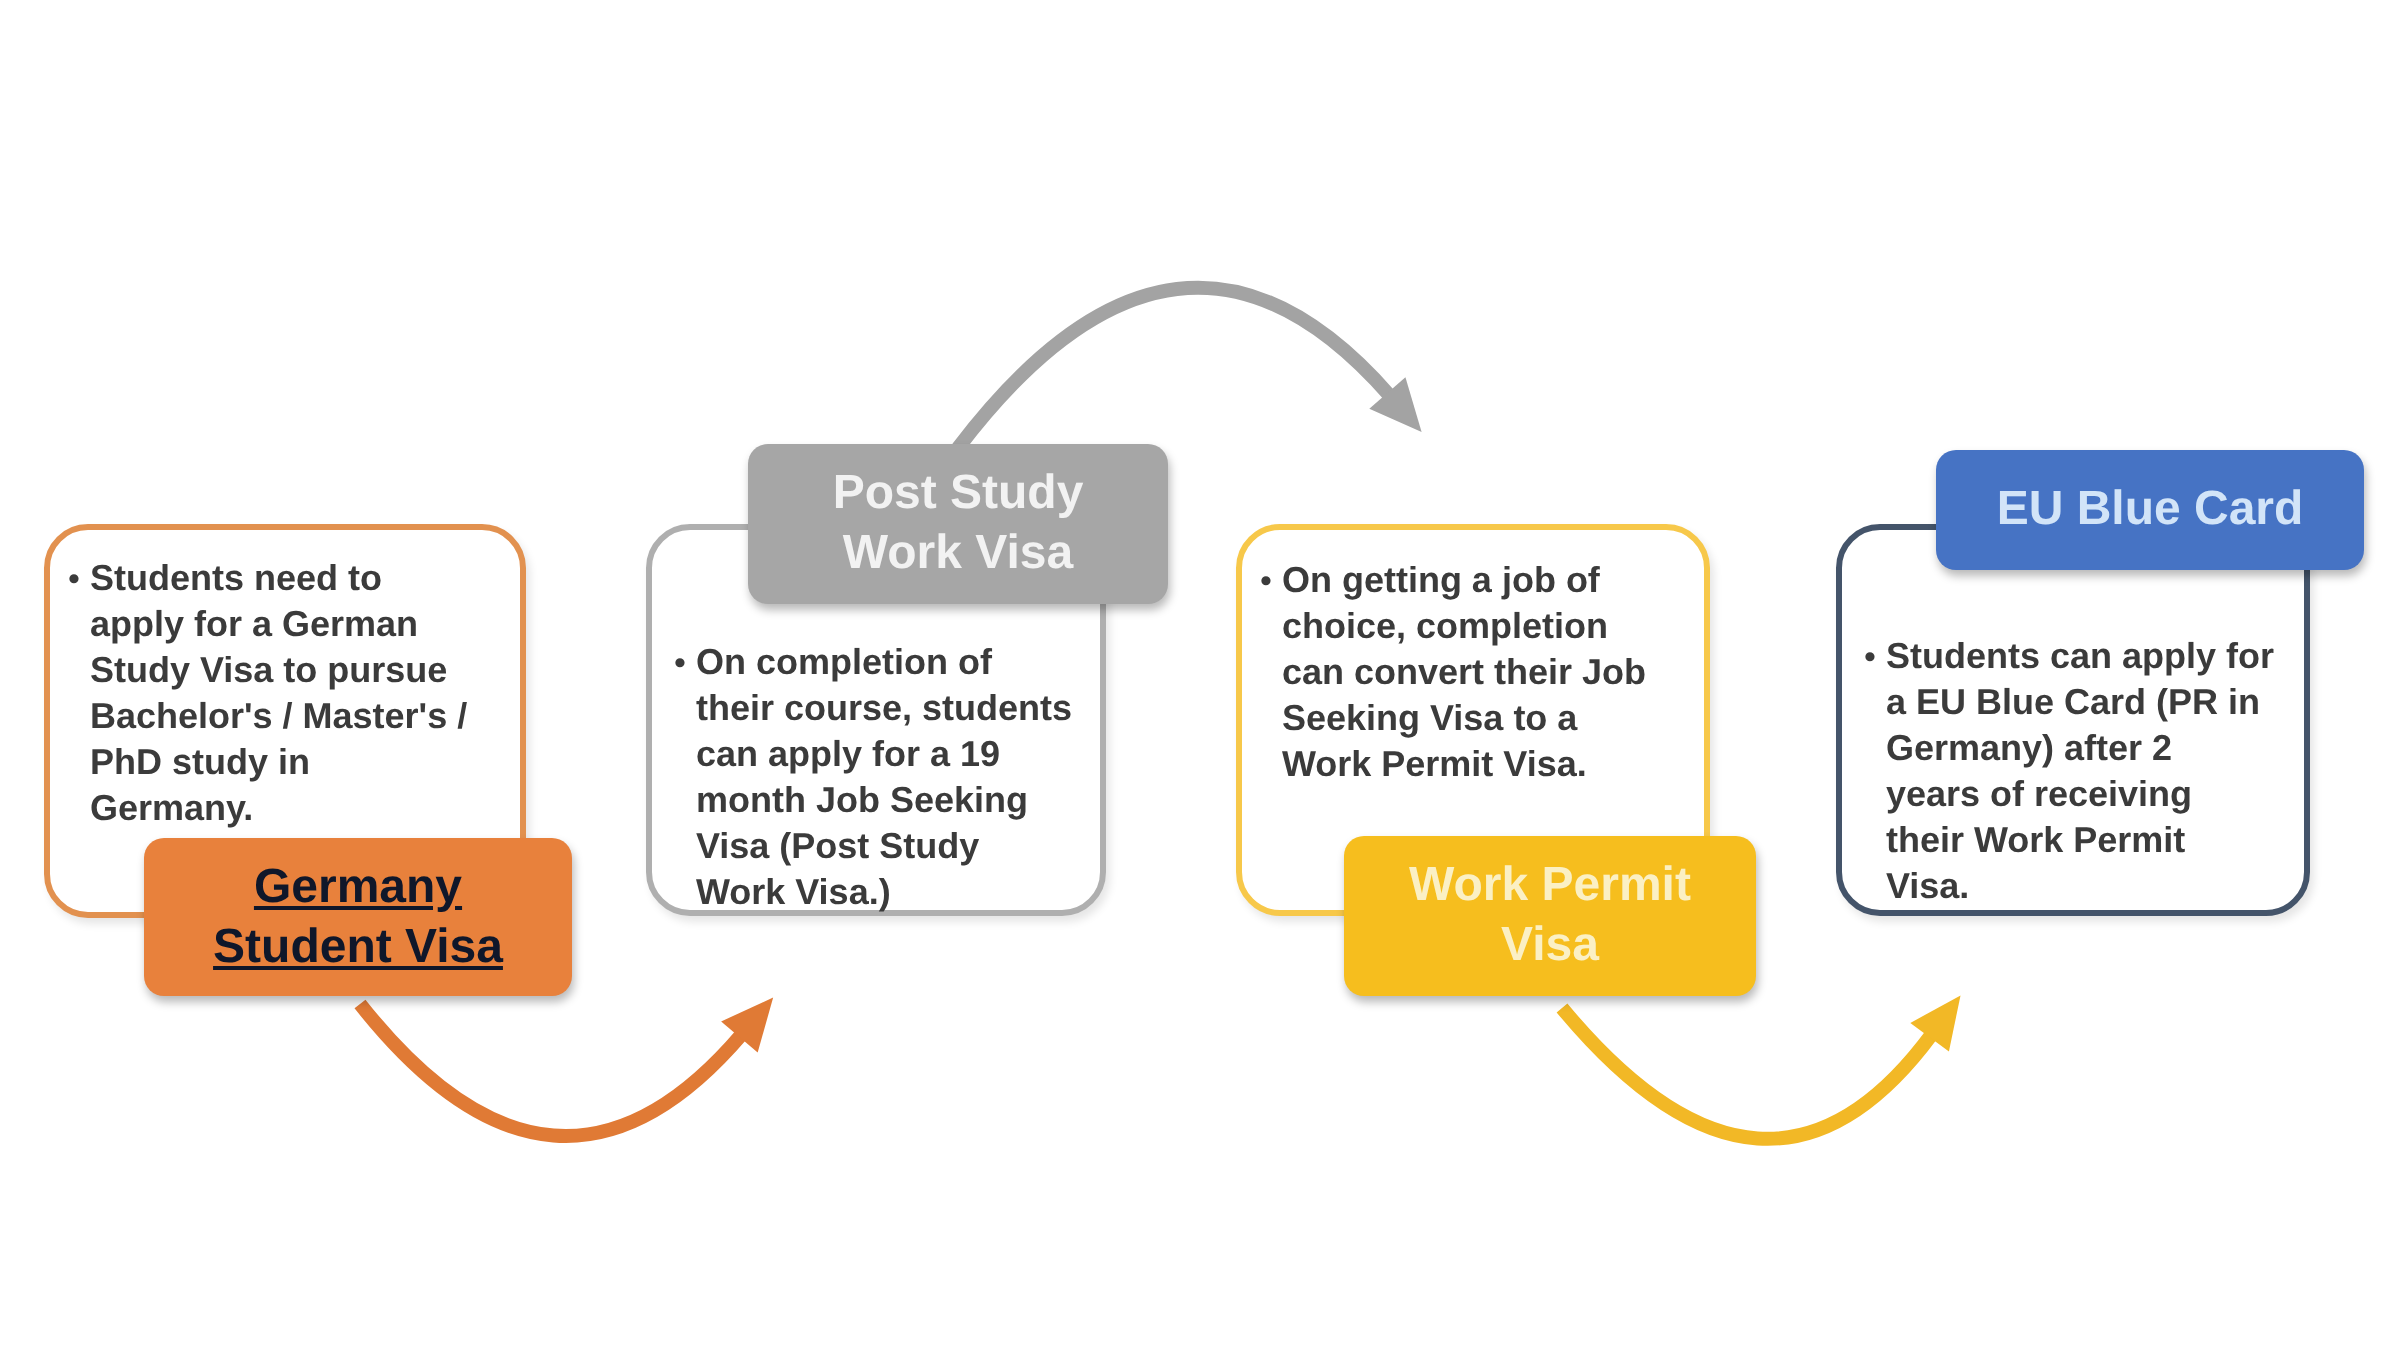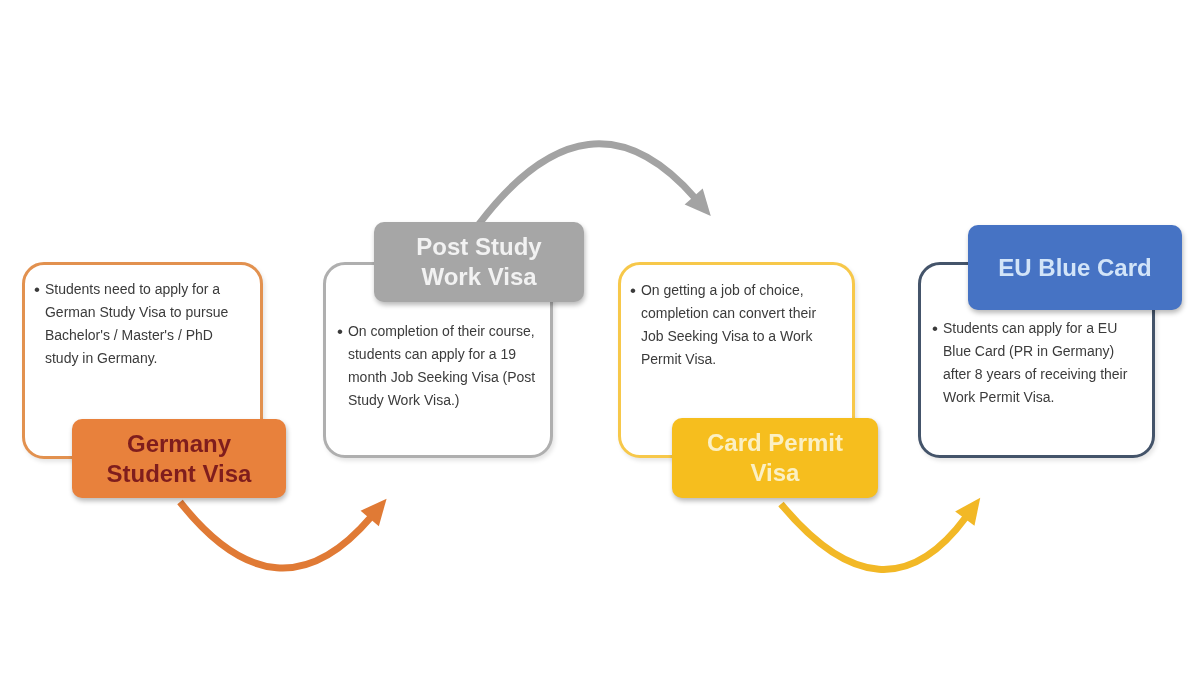--- a/index.html
+++ b/index.html
@@ -21,23 +21,24 @@
     box-shadow: 2px 3px 4px rgba(0,0,0,0.10);
   }
   .bullet { display: flex; align-items: flex-start; }
   .dot {
     font-size: 17px;
     line-height: 23px;
     margin-right: 5px;
     flex: 0 0 auto;
   }
   .btext {
-    font-size: 14px;
+    font-size: 18px;
     line-height: 23px;
     flex: 1 1 auto;
+    font-weight: bold;
   }
   .tag {
     position: absolute;
     box-sizing: border-box;
     z-index: 3;
     display: flex;
     align-items: center;
     justify-content: center;
     text-align: center;
     white-space: pre-line;
@@ -54,21 +55,21 @@
     pointer-events: none;
   }
   
   .card-0 { left: 22px;  top: 262px; width: 241px; height: 197px; padding: 13px 20px 0 9px; }
   .card-1 { left: 323px; top: 262px; width: 230px; height: 196px; padding: 55px 14px 0 11px; }
   .card-2 { left: 618px; top: 262px; width: 237px; height: 196px; padding: 14px 26px 0 9px; }
   .card-3 { left: 918px; top: 262px; width: 237px; height: 196px; padding: 52px 14px 0 11px; }
   .tag-0 { left: 72px;  top: 419px; width: 214px; height: 79px; }
   .tag-1 { left: 374px; top: 222px; width: 210px; height: 80px; }
   .tag-2 { left: 672px; top: 418px; width: 206px; height: 80px; }
-  .tag-3 { left: 968px; top: 225px; width: 214px; height: 85px; }
+  .tag-3 { left: 968px; top: 225px; width: 214px; height: 60px; }
 </style>
 </head>
 <body>
 
 <div class="stage" style="color: rgb(59, 59, 59); background: rgb(255, 255, 255);">
 
   <div class="card card-0" style="border-color: rgb(226, 145, 79);">
     <div class="bullet">
       <span class="dot">•</span>
       <span class="btext">Students need to apply for a German Study Visa to pursue Bachelor's / Master's / PhD study in Germany.</span>
@@ -85,45 +86,45 @@
   <div class="card card-2" style="border-color: rgb(247, 200, 74);">
     <div class="bullet">
       <span class="dot">•</span>
       <span class="btext">On getting a job of choice, completion can convert their Job Seeking Visa to a Work Permit Visa.</span>
     </div>
   </div>
 
   <div class="card card-3" style="border-color: rgb(68, 84, 106);">
     <div class="bullet">
       <span class="dot">•</span>
-      <span class="btext">Students can apply for a EU Blue Card (PR in Germany) after 8 years of receiving their Work Permit Visa.</span>
+      <span class="btext">Students can apply for a EU Blue Card (PR in Germany) after 2 years of receiving their Work Permit Visa.</span>
     </div>
   </div>
 
   <svg class="arrows" width="1200" height="675" viewBox="0 0 1200 675">
     <defs>
       <marker id="ah-0" markerUnits="userSpaceOnUse" markerWidth="30" markerHeight="30" refX="3" refY="15" orient="auto">
         <path d="M1,3 L27,15 L1,27 Z" fill="#E07A35"></path>
       </marker>
       <marker id="ah-1" markerUnits="userSpaceOnUse" markerWidth="30" markerHeight="30" refX="3" refY="15" orient="auto">
         <path d="M1,3 L27,15 L1,27 Z" fill="#A3A3A3"></path>
       </marker>
       <marker id="ah-2" markerUnits="userSpaceOnUse" markerWidth="30" markerHeight="30" refX="3" refY="15" orient="auto">
         <path d="M1,3 L27,15 L1,27 Z" fill="#F2B826"></path>
       </marker>
     </defs>
     <path d="M 180 502 Q 278 626 371 517" fill="none" stroke-width="7" marker-end="url(#ah-0)" stroke="#E07A35"></path>
     <path d="M 479 224 Q 590 78 695 198" fill="none" stroke-width="7" marker-end="url(#ah-1)" stroke="#A3A3A3"></path>
     <path d="M 781 504 Q 884 628 966 517" fill="none" stroke-width="7" marker-end="url(#ah-2)" stroke="#F2B826"></path>
   </svg>
 
-  <div class="tag tag-0" style="background: rgb(232, 129, 60); color: #7f1d1d;">Germany
+  <div class="tag tag-0" style="background: rgb(232, 129, 60); color: #0f172a; text-decoration: underline;">Germany
 Student Visa</div>
 
   <div class="tag tag-1" style="background: rgb(166, 166, 166); color: rgb(242, 242, 242);">Post Study
 Work Visa</div>
 
-  <div class="tag tag-2" style="background: rgb(246, 190, 30); color: rgb(251, 240, 196);">Card Permit
+  <div class="tag tag-2" style="background: rgb(246, 190, 30); color: rgb(251, 240, 196);">Work Permit
 Visa</div>
 
   <div class="tag tag-3" style="background: rgb(70, 115, 196); color: rgb(210, 228, 248);">EU Blue Card</div>
 
 </div>
 
 </body></html>

